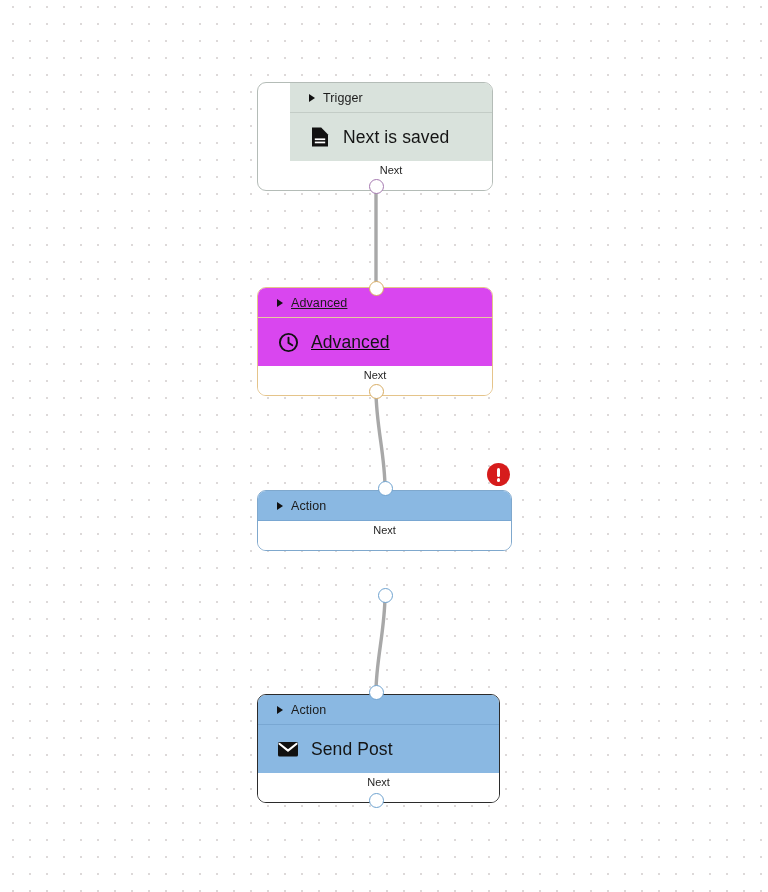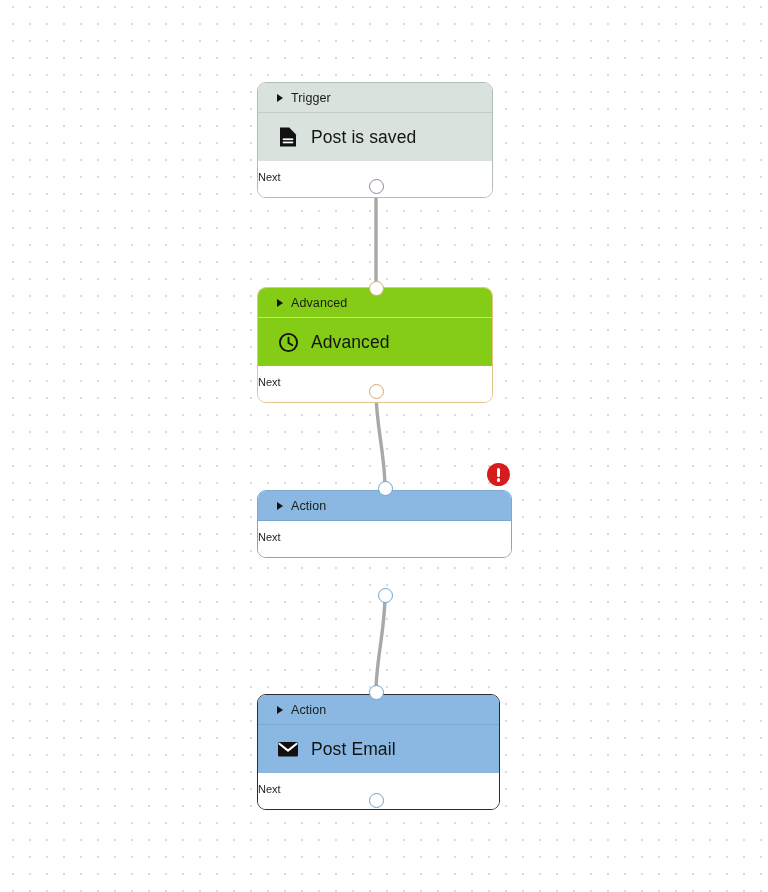--- a/index.html
+++ b/index.html
@@ -80,35 +80,35 @@
     color: #141414;
     white-space: nowrap;
     letter-spacing: .1px;
   }
   .node-footer {
     box-sizing: border-box;
     height: 29px;
     background: #ffffff;
     display: flex;
     align-items: flex-start;
+    justify-content: center;
     padding-top: 3px;
     font-size: 11px;
     color: #262626;
-    margin-top: 7px;
-  }
-
-  
-  .skin-green  { border: 1px solid #b4bcb7; }
+  }
+
+  
+  .skin-green  { border: 1px solid #b4bcb7; padding-left: 32px; }
   .skin-green  .node-header,
   .skin-green  .node-body   { background: #d9e2dc; }
   .skin-green  .node-divider{ background: #c3ccc6; }
 
   .skin-tan    { border: 1px solid #e5c48a; }
   .skin-tan    .node-header,
-  .skin-tan    .node-body   { background: #84cc16; }
+  .skin-tan    .node-body   { background: #d946ef; text-decoration: underline; }
   .skin-tan    .node-divider{ background: #e7cc9c; }
 
   .skin-blue   { border: 1px solid #7fa8cd; }
   .skin-blue   .node-header,
   .skin-blue   .node-body   { background: #8ab8e2; }
   .skin-blue   .node-divider{ background: #79a7d2; }
 
   .skin-blue-selected { border: 1.6px solid #2b2b2b; }
   .skin-blue-selected .node-header,
   .skin-blue-selected .node-body   { background: #8ab8e2; }
@@ -174,21 +174,21 @@
     </div>
     <div class="node-divider"></div>
     <div class="node-body">
       <span class="node-icon">
         <svg width="20" height="22" viewBox="0 0 20 22">
           <path d="M2 1.6 h9.2 L18 8.4 V20.4 H2 Z" fill="#111"></path>
           <rect x="4.8" y="12.4" width="10.4" height="1.7" fill="#fff"></rect>
           <rect x="4.8" y="15.6" width="10.4" height="1.7" fill="#fff"></rect>
         </svg>
       </span>
-      <span class="node-title">Post is saved</span>
+      <span class="node-title">Next is saved</span>
     </div>
     <div class="node-footer">
       <span>Next</span>
     </div>
   </div>
   <div class="handle handle-purple" style="left:368.5px; top:178.5px;"></div>
 
   <div class="handle handle-tan" style="left:368.5px; top:281px;"></div>
   <div class="node skin-tan" style="left:257px; top:287px; width:236px;">
     <div class="node-header">
@@ -236,21 +236,21 @@
       <span>Action</span>
     </div>
     <div class="node-divider"></div>
     <div class="node-body">
       <span class="node-icon">
         <svg width="22" height="18" viewBox="0 0 22 18">
           <rect x="1" y="2" width="20" height="14.5" rx="1.6" fill="#111"></rect>
           <path d="M2.4 3.8 L11 10.6 L19.6 3.8" fill="none" stroke="#fff" stroke-width="2.1" stroke-linecap="round" stroke-linejoin="round"></path>
         </svg>
       </span>
-      <span class="node-title">Post Email</span>
+      <span class="node-title">Send Post</span>
     </div>
     <div class="node-footer">
       <span>Next</span>
     </div>
   </div>
   <div class="handle handle-blue" style="left:368.5px; top:793px;"></div>
 
 </div>
 
 </body></html>

